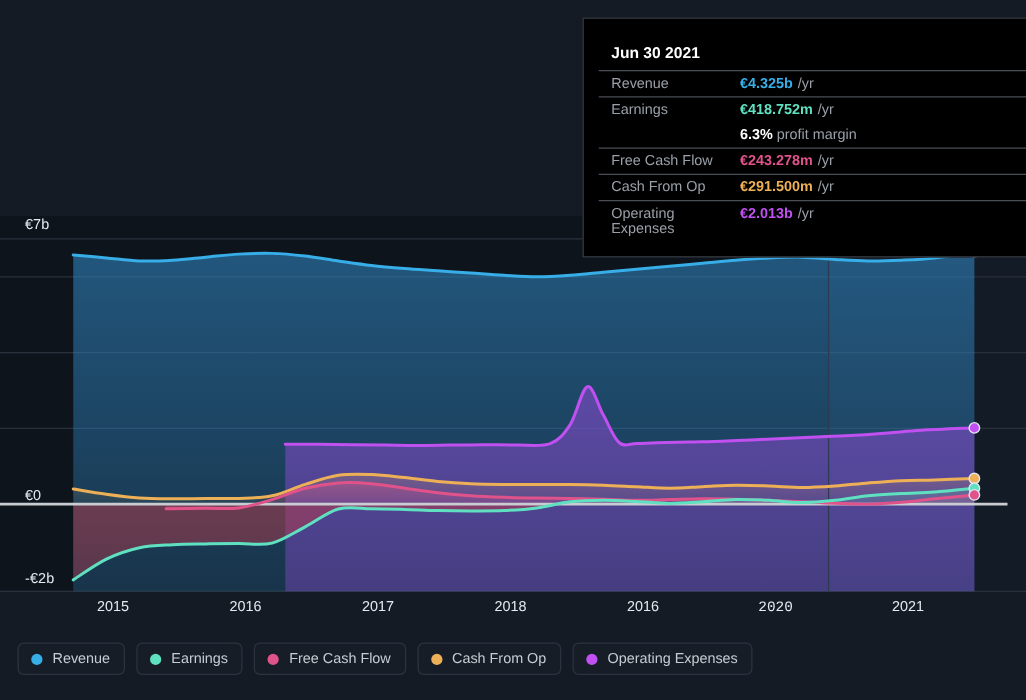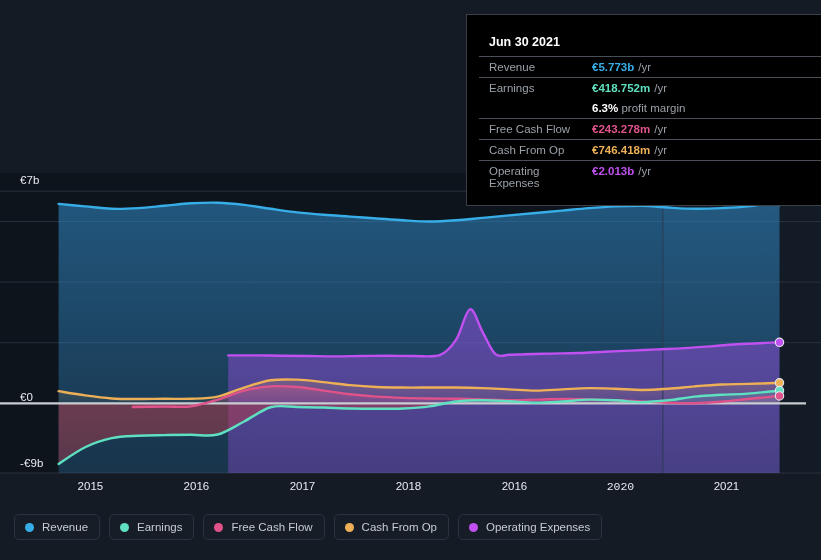--- a/index.html
+++ b/index.html
@@ -124,39 +124,39 @@
         <path d="M58.60,463.91C63.02,461.13 76.27,451.54 85.10,447.24C93.94,442.95 102.77,440.07 111.61,438.15C120.44,436.23 129.28,436.23 138.11,435.73C146.95,435.22 155.78,435.27 164.62,435.12C173.45,434.97 182.28,434.92 191.12,434.82C199.95,434.72 208.79,436.74 217.62,434.52C226.46,432.29 235.29,426.03 244.13,421.48C252.96,416.94 261.79,409.67 270.63,407.24C279.46,404.82 288.30,406.89 297.13,406.94C305.97,406.99 314.80,407.29 323.64,407.55C332.47,407.80 341.31,408.25 350.14,408.45C358.97,408.66 367.81,408.76 376.64,408.76C385.48,408.76 394.31,408.86 403.15,408.45C411.98,408.05 420.82,407.49 429.65,406.33C438.48,405.17 447.32,402.49 456.15,401.48C464.99,400.47 473.82,400.32 482.66,400.27C491.49,400.22 500.33,400.78 509.16,401.18C518.00,401.59 526.83,402.65 535.66,402.70C544.50,402.75 553.33,401.99 562.17,401.48C571.00,400.98 579.84,399.87 588.67,399.67C597.51,399.46 606.34,399.87 615.17,400.27C624.01,400.68 632.84,402.09 641.68,402.09C650.51,402.09 659.35,401.18 668.18,400.27C677.02,399.36 685.85,397.55 694.69,396.64C703.52,395.73 712.35,395.32 721.19,394.82C730.02,394.31 737.97,394.31 747.69,393.61C757.41,392.91 774.20,391.11 779.50,390.61" fill="none" stroke="#5fe0c0" stroke-width="2.4" stroke-linecap="round" stroke-linejoin="round"></path>
         <circle cx="779.4965034965038" cy="201.39393939393932" r="4.2" fill="#37aee8" stroke="#dfe6ee" stroke-width="1.1"></circle>
         <circle cx="779.4965034965038" cy="342.30303030303025" r="4.2" fill="#c050f0" stroke="#dfe6ee" stroke-width="1.1"></circle>
         <circle cx="779.4965034965038" cy="382.7854545454545" r="4.2" fill="#eeb057" stroke="#dfe6ee" stroke-width="1.1"></circle>
         <circle cx="779.4965034965038" cy="390.61357575757575" r="4.2" fill="#5fe0c0" stroke="#dfe6ee" stroke-width="1.1"></circle>
         <circle cx="779.4965034965038" cy="395.93096969696967" r="4.2" fill="#e0538a" stroke="#dfe6ee" stroke-width="1.1"></circle>
       </svg>
 
   <div class="ylabel" id="ylab0" style="left: 20px; top: 174.182px;">€7b</div>
   <div class="ylabel" id="ylab1" style="left: 20px; top: 391.303px;">€0</div>
-  <div class="ylabel" id="ylab2" style="left: 20px; top: 456.909px;">-€9b</div>
+  <div class="ylabel" id="ylab2" style="left: 20px; top: 456.909px;">-€2b</div>
 
   <div id="xlabels">
         <div class="xlabel" style="left: 90.4056px; top: 480px;">2015</div>
         <div class="xlabel" style="left: 196.42px; top: 480px;">2016</div>
         <div class="xlabel" style="left: 302.434px; top: 480px;">2017</div>
         <div class="xlabel" style="left: 408.448px; top: 480px;">2018</div>
         <div class="xlabel" style="left: 514.462px; top: 480px;">2016</div>
         <div class="xlabel" style="left: 620.476px; top: 480px; font-family: Liberation Mono, monospace;">2020</div>
         <div class="xlabel" style="left: 726.49px; top: 480px;">2021</div>
       </div>
 </div>
 
 <div class="tooltip">
   <div class="tt-title">Jun 30 2021</div>
 
   <div class="tt-row">
     <span class="tt-label">Revenue</span>
-    <span class="tt-val" id="ttv0" style="color: rgb(55, 174, 232);">€5.773b</span>
+    <span class="tt-val" id="ttv0" style="color: rgb(55, 174, 232);">€4.325b</span>
     <span class="tt-unit">/yr</span>
   </div>
 
   <div class="tt-row">
     <span class="tt-label">Earnings</span>
     <span class="tt-val" id="ttv1" style="color: rgb(95, 224, 192);">€418.752m</span>
     <span class="tt-unit">/yr</span>
   </div>
 
   <div class="tt-row noline">
@@ -165,21 +165,21 @@
   </div>
 
   <div class="tt-row">
     <span class="tt-label">Free Cash Flow</span>
     <span class="tt-val" id="ttv2" style="color: rgb(224, 83, 138);">€243.278m</span>
     <span class="tt-unit">/yr</span>
   </div>
 
   <div class="tt-row">
     <span class="tt-label">Cash From Op</span>
-    <span class="tt-val" id="ttv3" style="color: rgb(238, 176, 87);">€746.418m</span>
+    <span class="tt-val" id="ttv3" style="color: rgb(238, 176, 87);">€291.500m</span>
     <span class="tt-unit">/yr</span>
   </div>
 
   <div class="tt-row">
     <span class="tt-label">Operating Expenses</span>
     <span class="tt-val" id="ttv4" style="color: rgb(192, 80, 240);">€2.013b</span>
     <span class="tt-unit">/yr</span>
   </div>
 </div>
 

